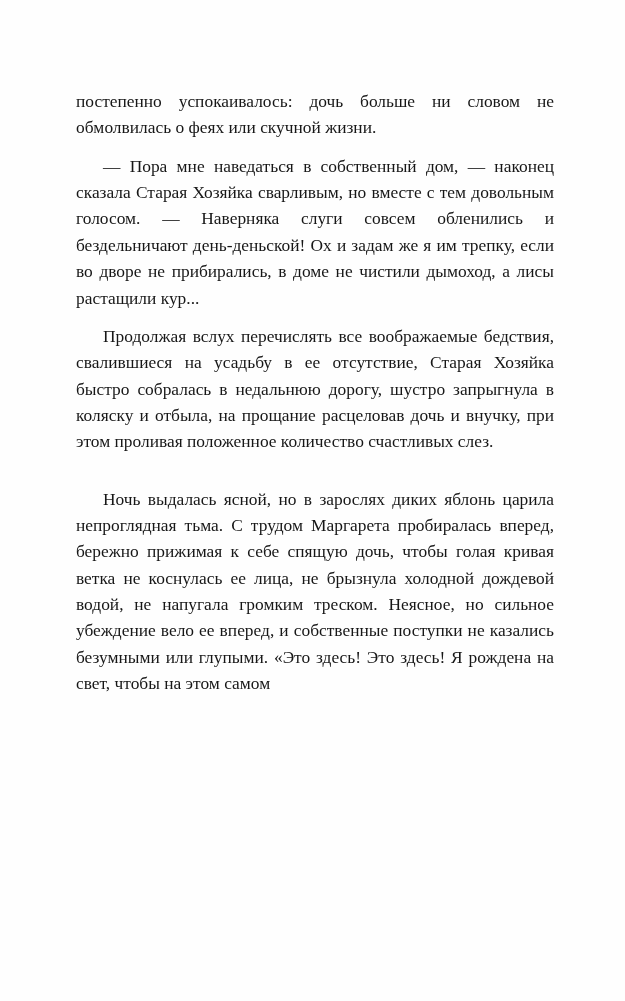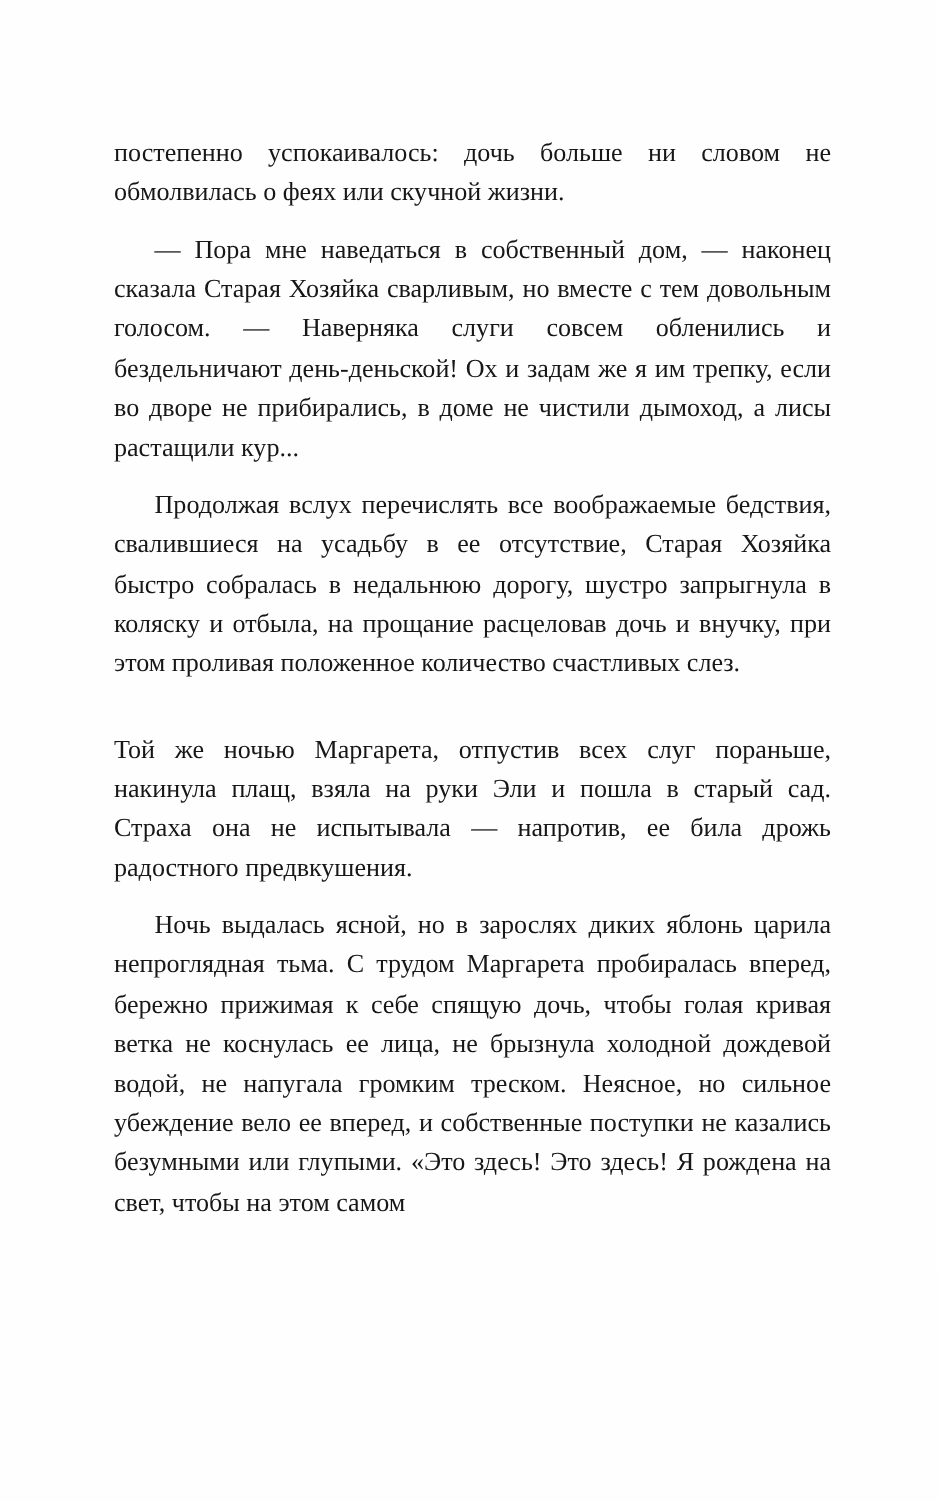--- a/index.html
+++ b/index.html
@@ -48,16 +48,15 @@
 </style>
 </head>
 <body>
 
 <div class="page">
   <div class="text-block">
     <p class="para no-indent">постепенно успокаивалось: дочь больше ни словом не обмолвилась о феях или скучной жизни.</p>
     <p class="para">— Пора мне наведаться в собственный дом, — наконец сказала Старая Хозяйка сварливым, но вместе с тем довольным голосом. — Наверняка слуги совсем обленились и бездельничают день-деньской! Ох и задам же я им трепку, если во дворе не прибирались, в доме не чистили дымоход, а лисы растащили кур...</p>
     <p class="para">Продолжая вслух перечислять все воображаемые бедствия, свалившиеся на усадьбу в ее отсутствие, Старая Хозяйка быстро собралась в недальнюю дорогу, шустро запрыгнула в коляску и отбыла, на прощание расцеловав дочь и внучку, при этом проливая положенное количество счастливых слез.</p>
     <div class="section-gap"></div>
-    <p class="para no-indent">Той же ночью Маргарета, отпустив всех слуг пораньше, накинула плащ, взяла на руки Эли и пошла в старый сад. Страха она не испытывала — напротив, ее била дрожь радостного предвкушения.</p>
     <p class="para">Ночь выдалась ясной, но в зарослях диких яблонь царила непроглядная тьма. С трудом Маргарета пробиралась вперед, бережно прижимая к себе спящую дочь, чтобы голая кривая ветка не коснулась ее лица, не брызнула холодной дождевой водой, не напугала громким треском. Неясное, но сильное убеждение вело ее вперед, и собственные поступки не казались безумными или глупыми. «Это здесь! Это здесь! Я рождена на свет, чтобы на этом самом</p>
   </div>
 </div>
 
 </body></html>

